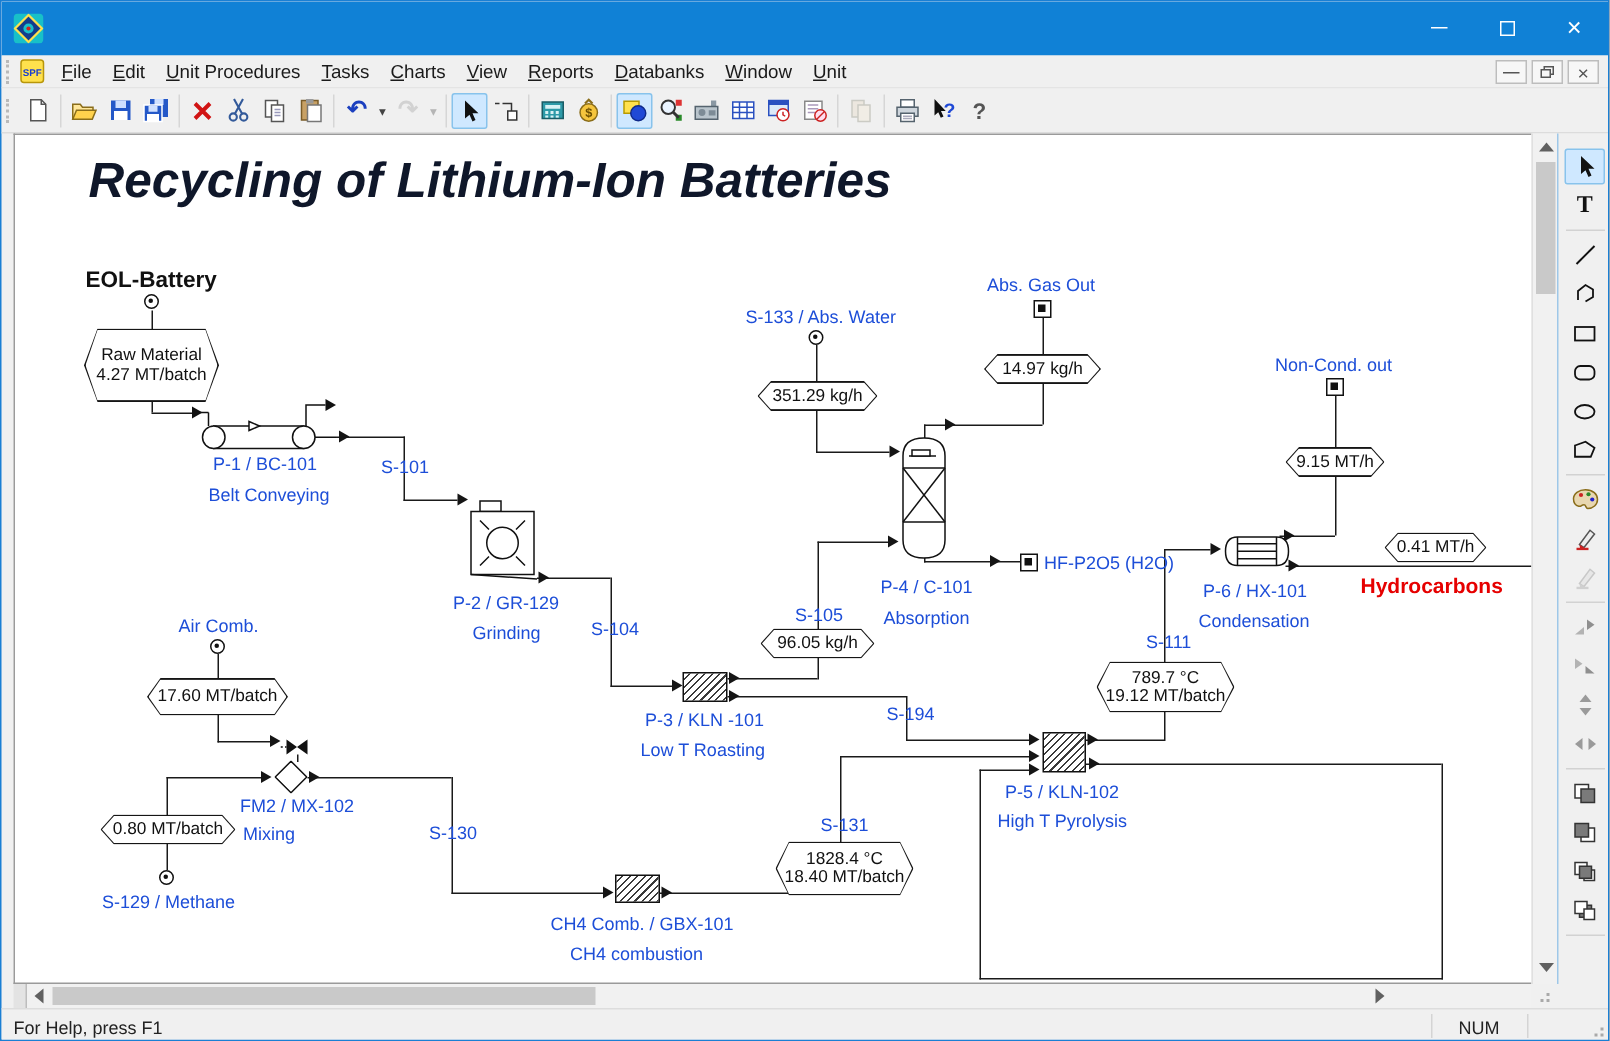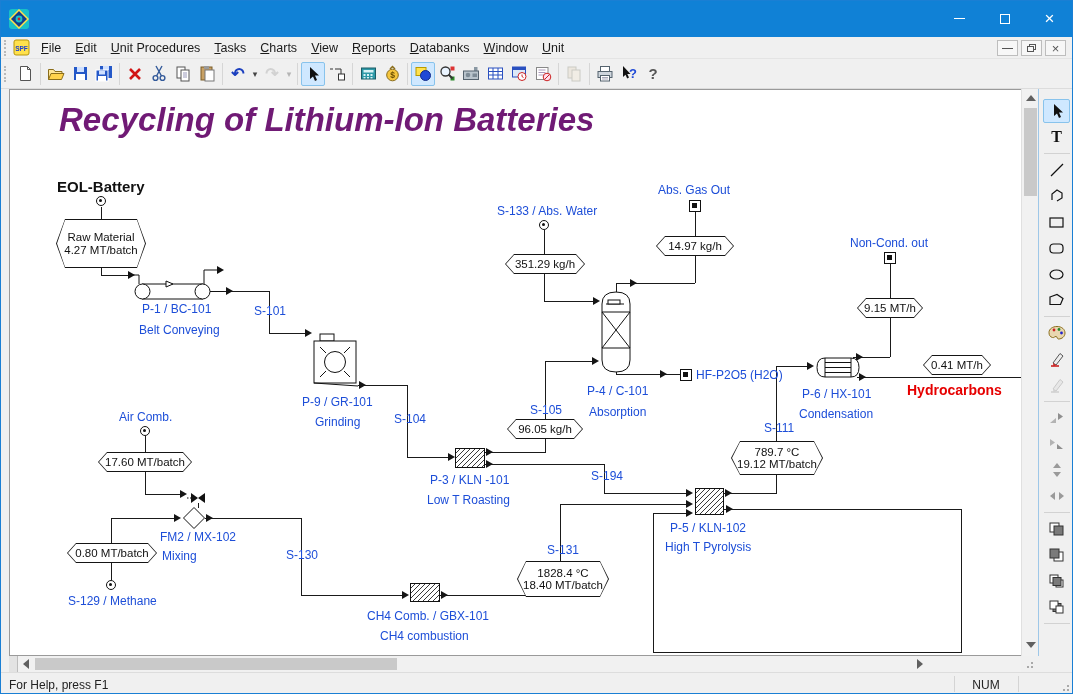--- a/index.html
+++ b/index.html
@@ -39,21 +39,21 @@
   .ln{position:absolute;background:#1a1a1a}
   .arr{position:absolute;width:0;height:0;border-top:4px solid transparent;border-bottom:4px solid transparent;border-left:7px solid #151515}
   .lbl{position:absolute;font-size:12px;color:#1d4ed8;white-space:nowrap}
   .tag{position:absolute;background:#151515;clip-path:polygon(9px 0,calc(100% - 9px) 0,100% 50%,calc(100% - 9px) 100%,9px 100%,0 50%)}
   .tgi{position:absolute;inset:1px;background:#fff;clip-path:polygon(8px 0,calc(100% - 8px) 0,100% 50%,calc(100% - 8px) 100%,8px 100%,0 50%);display:flex;flex-direction:column;align-items:center;justify-content:center;font-size:11.5px;line-height:12.5px;white-space:nowrap;color:#111}
   .src{position:absolute;width:10px;height:10px;border:1.5px solid #111;border-radius:50%}
   .src::after{content:"";position:absolute;left:2px;top:2px;width:3px;height:3px;background:#111;border-radius:50%}
   .snk{position:absolute;width:12px;height:12px;border:1.5px solid #111;background:#fff}
   .snk::after{content:"";position:absolute;left:2px;top:2px;width:5px;height:5px;background:#111}
   .kiln{position:absolute;border:1px solid #111;background:repeating-linear-gradient(135deg,#fff 0,#fff 2.5px,#3a3a3a 2.5px,#3a3a3a 3.5px)}
-  .fstitle{position:absolute;font-size:33px;font-weight:bold;font-style:italic;color:#701a75;white-space:nowrap}
+  .fstitle{position:absolute;font-size:33px;font-weight:bold;font-style:italic;color:#0f172a;white-space:nowrap}
   .usvg{position:absolute}
   
   #vscroll{position:absolute;left:1020px;top:88px;width:17px;height:567px;background:#f1f1f1;border-left:1px solid #e0e0e0}
   #hscroll{position:absolute;left:8px;top:655px;width:1012px;height:16px;background:#f1f1f1}
   .sb-arr{position:absolute;width:0;height:0}
   .thumbv{position:absolute;left:2px;top:19px;width:13px;height:88px;background:#c9c9c9}
   .thumbh{position:absolute;left:26px;top:2px;width:362px;height:12px;background:#c9c9c9}
   #corner{position:absolute;left:1020px;top:655px;width:17px;height:16px;background:#f0f0f0}
   .dots{position:absolute;width:2px;height:2px;background:#a9a9a9}
   
@@ -427,21 +427,21 @@
     <div class="snk" style="left:679px;top:110px"></div>
     <div class="snk" style="left:670px;top:279px"></div>
     <div class="snk" style="left:874px;top:162px"></div>
 
     <div class="tag" style="left:46px;top:129px;width:90px;height:49px">
         <div class="tgi">
           <span>Raw Material</span>
           <span>4.27 MT/batch</span>
         </div>
       </div>
-    <div class="tag" style="left:88px;top:362px;width:94px;height:20px">
+    <div class="tag" style="left:88px;top:362px;width:94px;height:25px">
         <div class="tgi">
           <span>17.60 MT/batch</span>
         </div>
       </div>
     <div class="tag" style="left:57px;top:453px;width:90px;height:20px">
         <div class="tgi">
           <span>0.80 MT/batch</span>
         </div>
       </div>
     <div class="tag" style="left:507px;top:471px;width:92px;height:36px">
@@ -479,21 +479,21 @@
         <div class="tgi">
           <span>789.7 °C</span>
           <span>19.12 MT/batch</span>
         </div>
       </div>
 
     <div class="eol" style="left:47px;top:88px">EOL-Battery</div>
     <div class="lbl" style="left:132px;top:212px">P-1 / BC-101</div>
     <div class="lbl" style="left:129px;top:233px">Belt Conveying</div>
     <div class="lbl" style="left:244px;top:214px">S-101</div>
-    <div class="lbl" style="left:292px;top:305px">P-9 / GR-101</div>
+    <div class="lbl" style="left:292px;top:305px">P-2 / GR-129</div>
     <div class="lbl" style="left:305px;top:325px">Grinding</div>
     <div class="lbl" style="left:384px;top:322px">S-104</div>
     <div class="lbl" style="left:109px;top:320px">Air Comb.</div>
     <div class="lbl" style="left:150px;top:440px">FM2 / MX-102</div>
     <div class="lbl" style="left:152px;top:459px">Mixing</div>
     <div class="lbl" style="left:58px;top:504px">S-129 / Methane</div>
     <div class="lbl" style="left:276px;top:458px">S-130</div>
     <div class="lbl" style="left:357px;top:519px">CH4 Comb. / GBX-101</div>
     <div class="lbl" style="left:370px;top:539px">CH4 combustion</div>
     <div class="lbl" style="left:420px;top:383px">P-3 / KLN -101</div>

